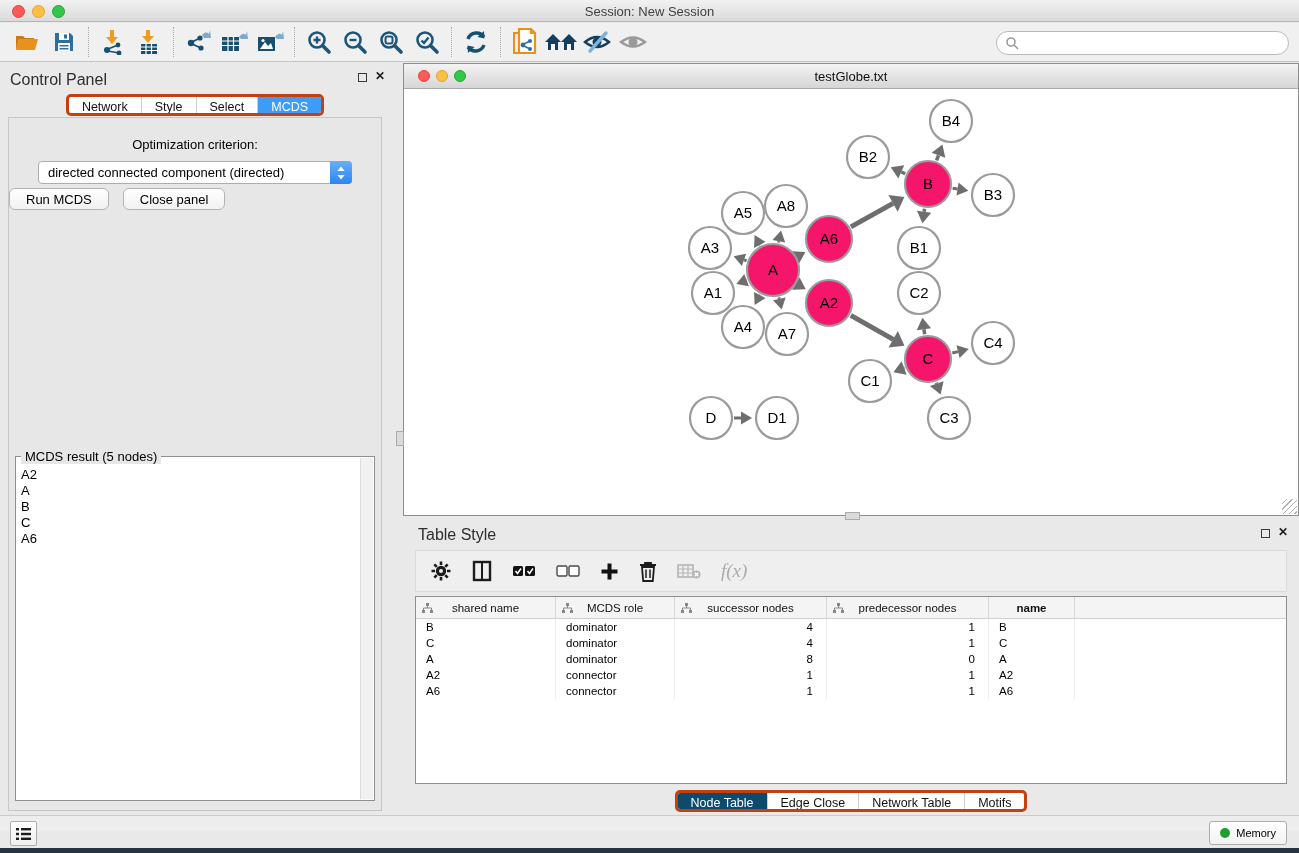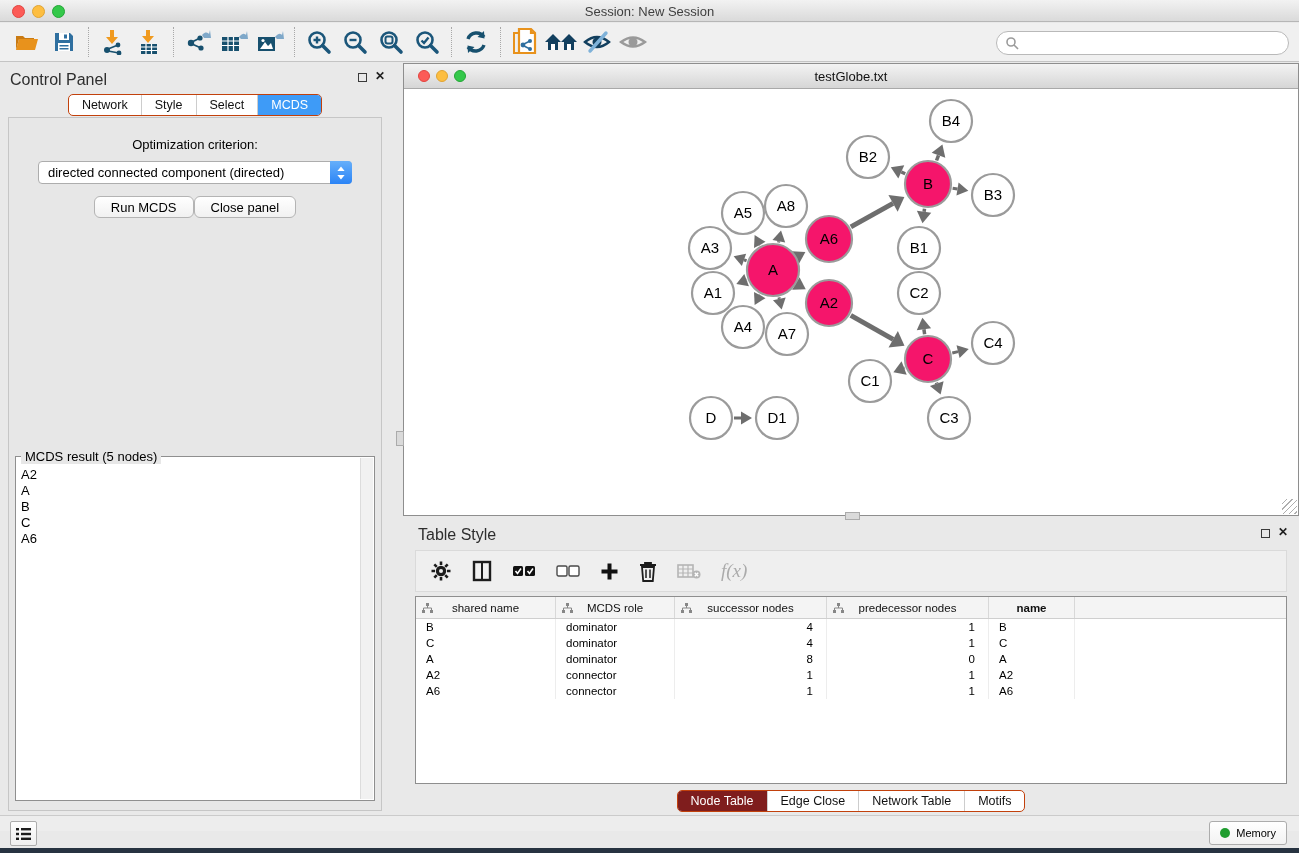--- a/index.html
+++ b/index.html
@@ -24,34 +24,34 @@
   .tb-sep { width:1px; height:30px; margin:0 6px; border-left:1px dotted #A8A8A8; }
   .search-box { position:absolute; right:10px; top:8px; width:293px; height:24px; background:#fff;
     border:1px solid #B9B9B9; border-radius:13px; display:flex; align-items:center; padding-left:8px; }
 
   
   .control-panel { position:absolute; left:0; top:62px; width:390px; height:753px; }
   .panel-title { position:absolute; left:10px; top:9px; font-size:16px; color:#2e2e2e; }
   .float-btn { position:absolute; top:11px; width:9px; height:9px; border:1.5px solid #3a3a3a; cursor:pointer; }
   .close-btn { position:absolute; top:7px; font-size:12px; font-weight:bold; color:#1e1e1e; cursor:pointer; }
 
-  .segbar { display:inline-flex; height:22px; background:#fff; border:1px solid #c2410c; border-radius:5px; overflow:hidden; }
+  .segbar { display:inline-flex; height:22px; background:#fff; border:3px solid #c2410c; border-radius:5px; overflow:hidden; }
   .seg { padding:0 13px; line-height:21px; font-size:12.5px; color:#111; border-left:1px solid #CDCDCD; cursor:pointer; white-space:nowrap; }
   .seg:first-child { border-left:none; }
   .seg.active { background:#3E9BF7; color:#fff; }
   .cp-tabs { position:absolute; left:0; right:0; top:32px; display:flex; justify-content:center; }
 
   .cp-main { position:absolute; left:8px; top:55px; width:374px; height:694px; background:#E7E7E7; border:1px solid #C6C6C6; }
   .opt-label { margin-top:19px; text-align:center; font-size:13px; color:#000; }
   .combo { position:relative; width:314px; height:23px; margin:9px auto 0 auto; background:#fff;
     border:1px solid #ADADAD; border-radius:4px; cursor:pointer; }
   .combo .val { font-size:13px; line-height:21px; padding-left:9px; color:#000; white-space:nowrap; }
   .combo .stepper { position:absolute; right:-1px; top:-1px; width:22px; height:23px; border-radius:0 4px 4px 0;
     background:linear-gradient(#66AFFA,#2B84F6); display:flex; flex-direction:column; align-items:center; justify-content:center; }
-  .btn-row { margin-top:12px; display:flex; justify-content:center; }
+  .btn-row { margin-top:4px; display:flex; justify-content:flex-start; gap:14px; }
   .mac-btn { height:22px; padding:0 16px; font-size:13px; color:#000; background:linear-gradient(#FFFFFF,#F1F1F1);
     border:1px solid #B4B4B4; border-radius:6px; cursor:pointer; font-family:"Liberation Sans",sans-serif; }
 
   .result-box { position:absolute; left:6px; top:338px; width:360px; height:345px; background:#fff; border:1px solid #8F8F8F; }
   .result-legend { position:absolute; top:-8px; left:5px; background:#E7E7E7; padding:0 4px; font-size:13px; color:#000; }
   .result-items { padding:10px 0 0 5px; }
   .result-item { font-size:13px; line-height:16px; color:#000; }
   .v-scrolltrack { position:absolute; right:1px; top:1px; bottom:1px; width:13px; background:#F1F1F1; border-left:1px solid #DCDCDC; }
 
   
@@ -75,21 +75,21 @@
   .t-header { display:flex; height:22px; background:#F4F4F4; border-bottom:1px solid #CFCFCF; }
   .th { position:relative; display:flex; align-items:center; justify-content:center; font-size:11.5px; color:#111;
     border-right:1px solid #D8D8D8; cursor:pointer; }
   .th svg { position:absolute; left:6px; top:6px; }
   .t-row { display:flex; height:16px; cursor:pointer; }
   .td { font-size:11.5px; color:#000; line-height:16px; border-right:1px solid #EDEDED; overflow:hidden; white-space:nowrap; }
   .td.left { padding-left:10px; text-align:left; }
   .td.right { padding-right:13px; text-align:right; }
   .tp-tabs { position:absolute; left:0; right:0; bottom:3px; display:flex; justify-content:center; }
   .tp-tabs .seg { font-size:12.5px; }
-  .tp-tabs .seg.active { background:#7f1d1d; }
+  .tp-tabs .seg.active { background:#0c4a6e; }
 
   
   .status-bar { position:absolute; left:0; top:815px; width:100%; height:16px; background:#EDEDED; border-top:1px solid #CBCBCB; }
   .task-btn { position:absolute; left:10px; top:5px; width:27px; height:25px; background:linear-gradient(#FEFEFE,#EFEFEF);
     border:1px solid #ACACAC; border-radius:2px; display:flex; align-items:center; justify-content:center; cursor:pointer; }
   .memory-btn { position:absolute; right:12px; top:5px; height:24px; padding:0 10px; background:linear-gradient(#FFFFFF,#F2F2F2);
     border:1px solid #ACACAC; border-radius:3px; display:flex; align-items:center; gap:6px; cursor:pointer; }
   .memory-dot { width:10px; height:10px; border-radius:50%; background:#1F9D2F; }
   .memory-label { font-size:11px; color:#000; }
   .desktop-strip { position:absolute; left:0; bottom:0; width:100%; height:5px; background:#273341; }

